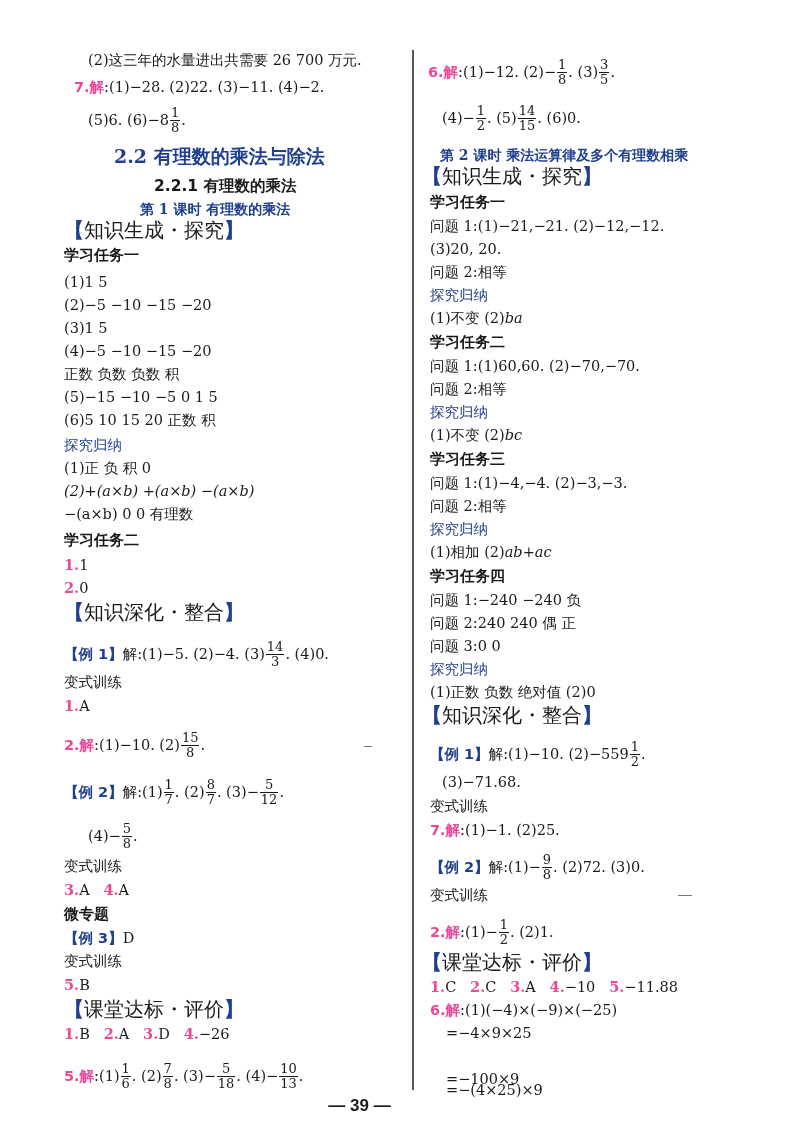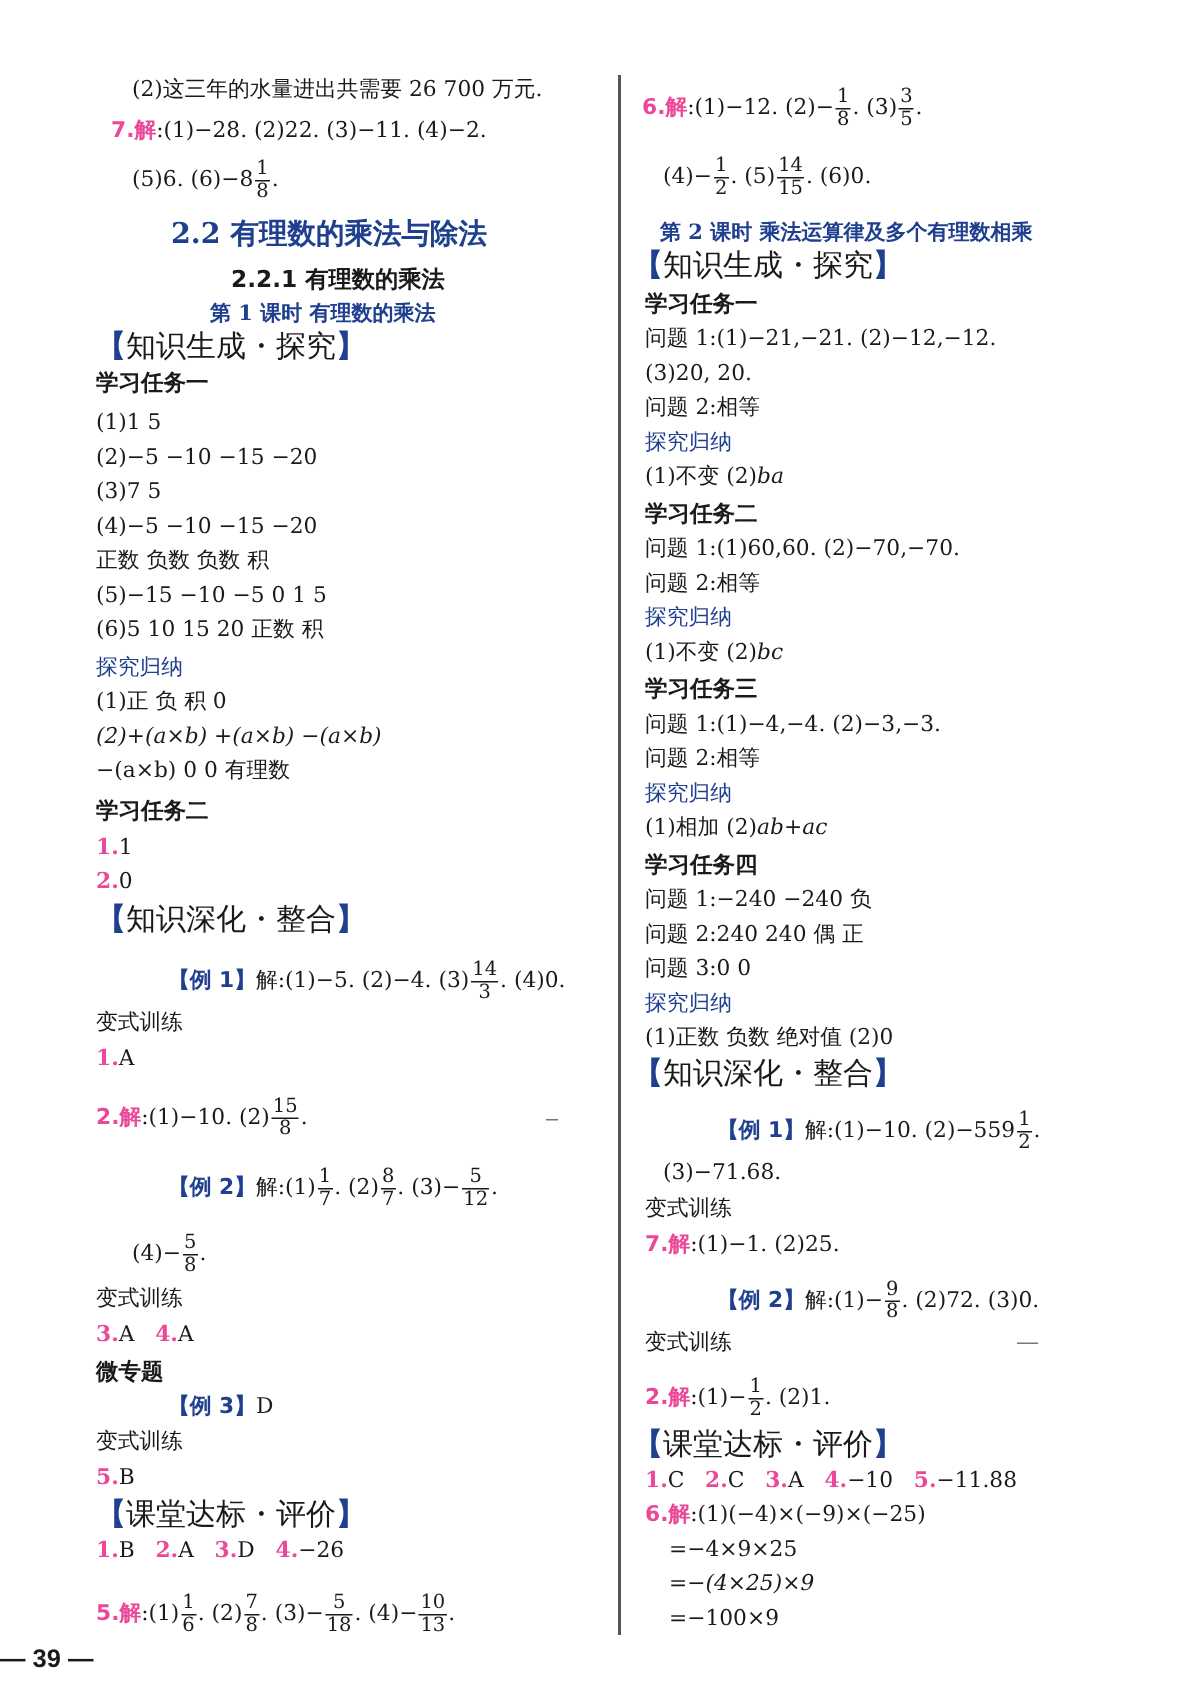--- a/index.html
+++ b/index.html
@@ -17,22 +17,22 @@
   .h3 { font-size: 15.5px; font-weight: bold; font-family: "DejaVu Sans", sans-serif; color: #1a1a1a; }
   .h4 { font-size: 14px; font-weight: bold; color: #1f3f8f; }
   .section { font-size: 20px; font-family: "DejaVu Sans", sans-serif; color: #1a1a1a; }
   .section .br { color: #1f3f8f; font-weight: bold; }
   .task { font-family: "DejaVu Sans", sans-serif; font-weight: bold; font-size: 15px; }
   .sum { font-family: "DejaVu Sans", sans-serif; color: #1f3f8f; font-size: 14.5px; }
   .frac { display: inline-block; vertical-align: middle; text-align: center; font-size: 13px; line-height: 14px; margin: 0 1px; }
   .frac span { display: block; padding: 0 1px; }
   .frac .num { border-bottom: 1px solid #1a1a1a; }
   .num-label { color: #ec4899; font-weight: bold; }
-  .ex { color: #1f3f8f; font-weight: bold; font-family: "DejaVu Sans", sans-serif; margin-left: 48px; }
-  .page-num { position: absolute; top: 1096px; left: 0; width: 719px; font-size: 17px; font-family: "Liberation Sans", sans-serif; font-weight: bold; }
+  .ex { color: #1f3f8f; font-weight: bold; font-family: "DejaVu Sans", sans-serif; }
+  .page-num { position: absolute; top: 1096px; left: 0; width: 719px; text-align: center; font-size: 17px; font-family: "Liberation Sans", sans-serif; font-weight: bold; }
   i.var { font-style: italic; }
   .mark { position: absolute; height: 1px; background: #777; }
 </style>
 </head>
 <body>
 
 <div class="divider"></div>
 
 <div class="col col-left">
   <div class="line" style="top:50px; left:14px;">(2)这三年的水量进出共需要 26 700 万元.</div>
@@ -40,21 +40,21 @@
   <div class="line" style="top:106px; left:14px;"><span>(5)6.  (6)−8</span><span class="frac"><span class="num">1</span><span>8</span></span><span>.</span></div>
 
   <div class="line h2" style="top:146px; left:40px;">2.2  有理数的乘法与除法</div>
   <div class="line h3" style="top:176px; left:80px;">2.2.1  有理数的乘法</div>
   <div class="line h4" style="top:199px; left:66px;">第 1 课时  有理数的乘法</div>
 
   <div class="line section" style="top:220px; left:-10px;"><span class="br">【</span><span>知识生成・探究</span><span class="br">】</span></div>
   <div class="line task" style="top:245px; left:-10px;">学习任务一</div>
   <div class="line" style="top:272px; left:-10px;">(1)1   5</div>
   <div class="line" style="top:295px; left:-10px;">(2)−5   −10   −15   −20</div>
-  <div class="line" style="top:318px; left:-10px;">(3)7   5</div>
+  <div class="line" style="top:318px; left:-10px;">(3)1   5</div>
   <div class="line" style="top:341px; left:-10px;">(4)−5   −10   −15   −20</div>
   <div class="line" style="top:364px; left:-10px;">    正数   负数   负数   积</div>
   <div class="line" style="top:387px; left:-10px;">(5)−15   −10   −5   0   1   5</div>
   <div class="line" style="top:410px; left:-10px;">(6)5   10   15   20   正数   积</div>
 
   <div class="line sum" style="top:435px; left:-10px;">探究归纳</div>
   <div class="line" style="top:458px; left:-10px;">(1)正   负   积   0</div>
   <div class="line" style="top:481px; left:-10px; font-style:italic;">(2)+(a×b)   +(a×b)   −(a×b)</div>
   <div class="line" style="top:504px; left:-10px;">−(a×b)   0   0   有理数</div>
 
@@ -127,17 +127,17 @@
   <div class="line" style="top:853px; left:2px;"><span class="ex">【例 2】</span><span>解:(1)−</span><span class="frac"><span class="num">9</span><span>8</span></span><span>.  (2)72.  (3)0.</span></div>
 
   <div class="line sans" style="top:885px; left:2px;">变式训练</div>
   <div class="mark" style="left:250px; top:895px; width:14px;"></div>
   <div class="line" style="top:918px; left:2px;"><span class="num-label sans">2.解</span><span>:(1)−</span><span class="frac"><span class="num">1</span><span>2</span></span><span>.  (2)1.</span></div>
 
   <div class="line section" style="top:952px; left:-6px;"><span class="br">【</span><span>课堂达标・评价</span><span class="br">】</span></div>
   <div class="line" style="top:977px; left:2px;"><span class="num-label">1.</span><span>C</span>&nbsp;&nbsp;&nbsp;<span class="num-label">2.</span><span>C</span>&nbsp;&nbsp;&nbsp;<span class="num-label">3.</span><span>A</span>&nbsp;&nbsp;&nbsp;<span class="num-label">4.</span><span>−10</span>&nbsp;&nbsp;&nbsp;<span class="num-label">5.</span><span>−11.88</span></div>
   <div class="line" style="top:1000px; left:2px;"><span class="num-label sans">6.解</span><span>:(1)(−4)×(−9)×(−25)</span></div>
   <div class="line" style="top:1023px; left:18px;">=−4×9×25</div>
-  <div class="line" style="top:1046px; left:18px;font-style:italic;">=−(4×25)×9</div>
+  <div class="line" style="top:1080px; left:18px;">=−(4×25)×9</div>
   <div class="line" style="top:1069px; left:18px;">=−100×9</div>
 </div>
 
 <div class="page-num">— 39 —</div>
 
 </body></html>

